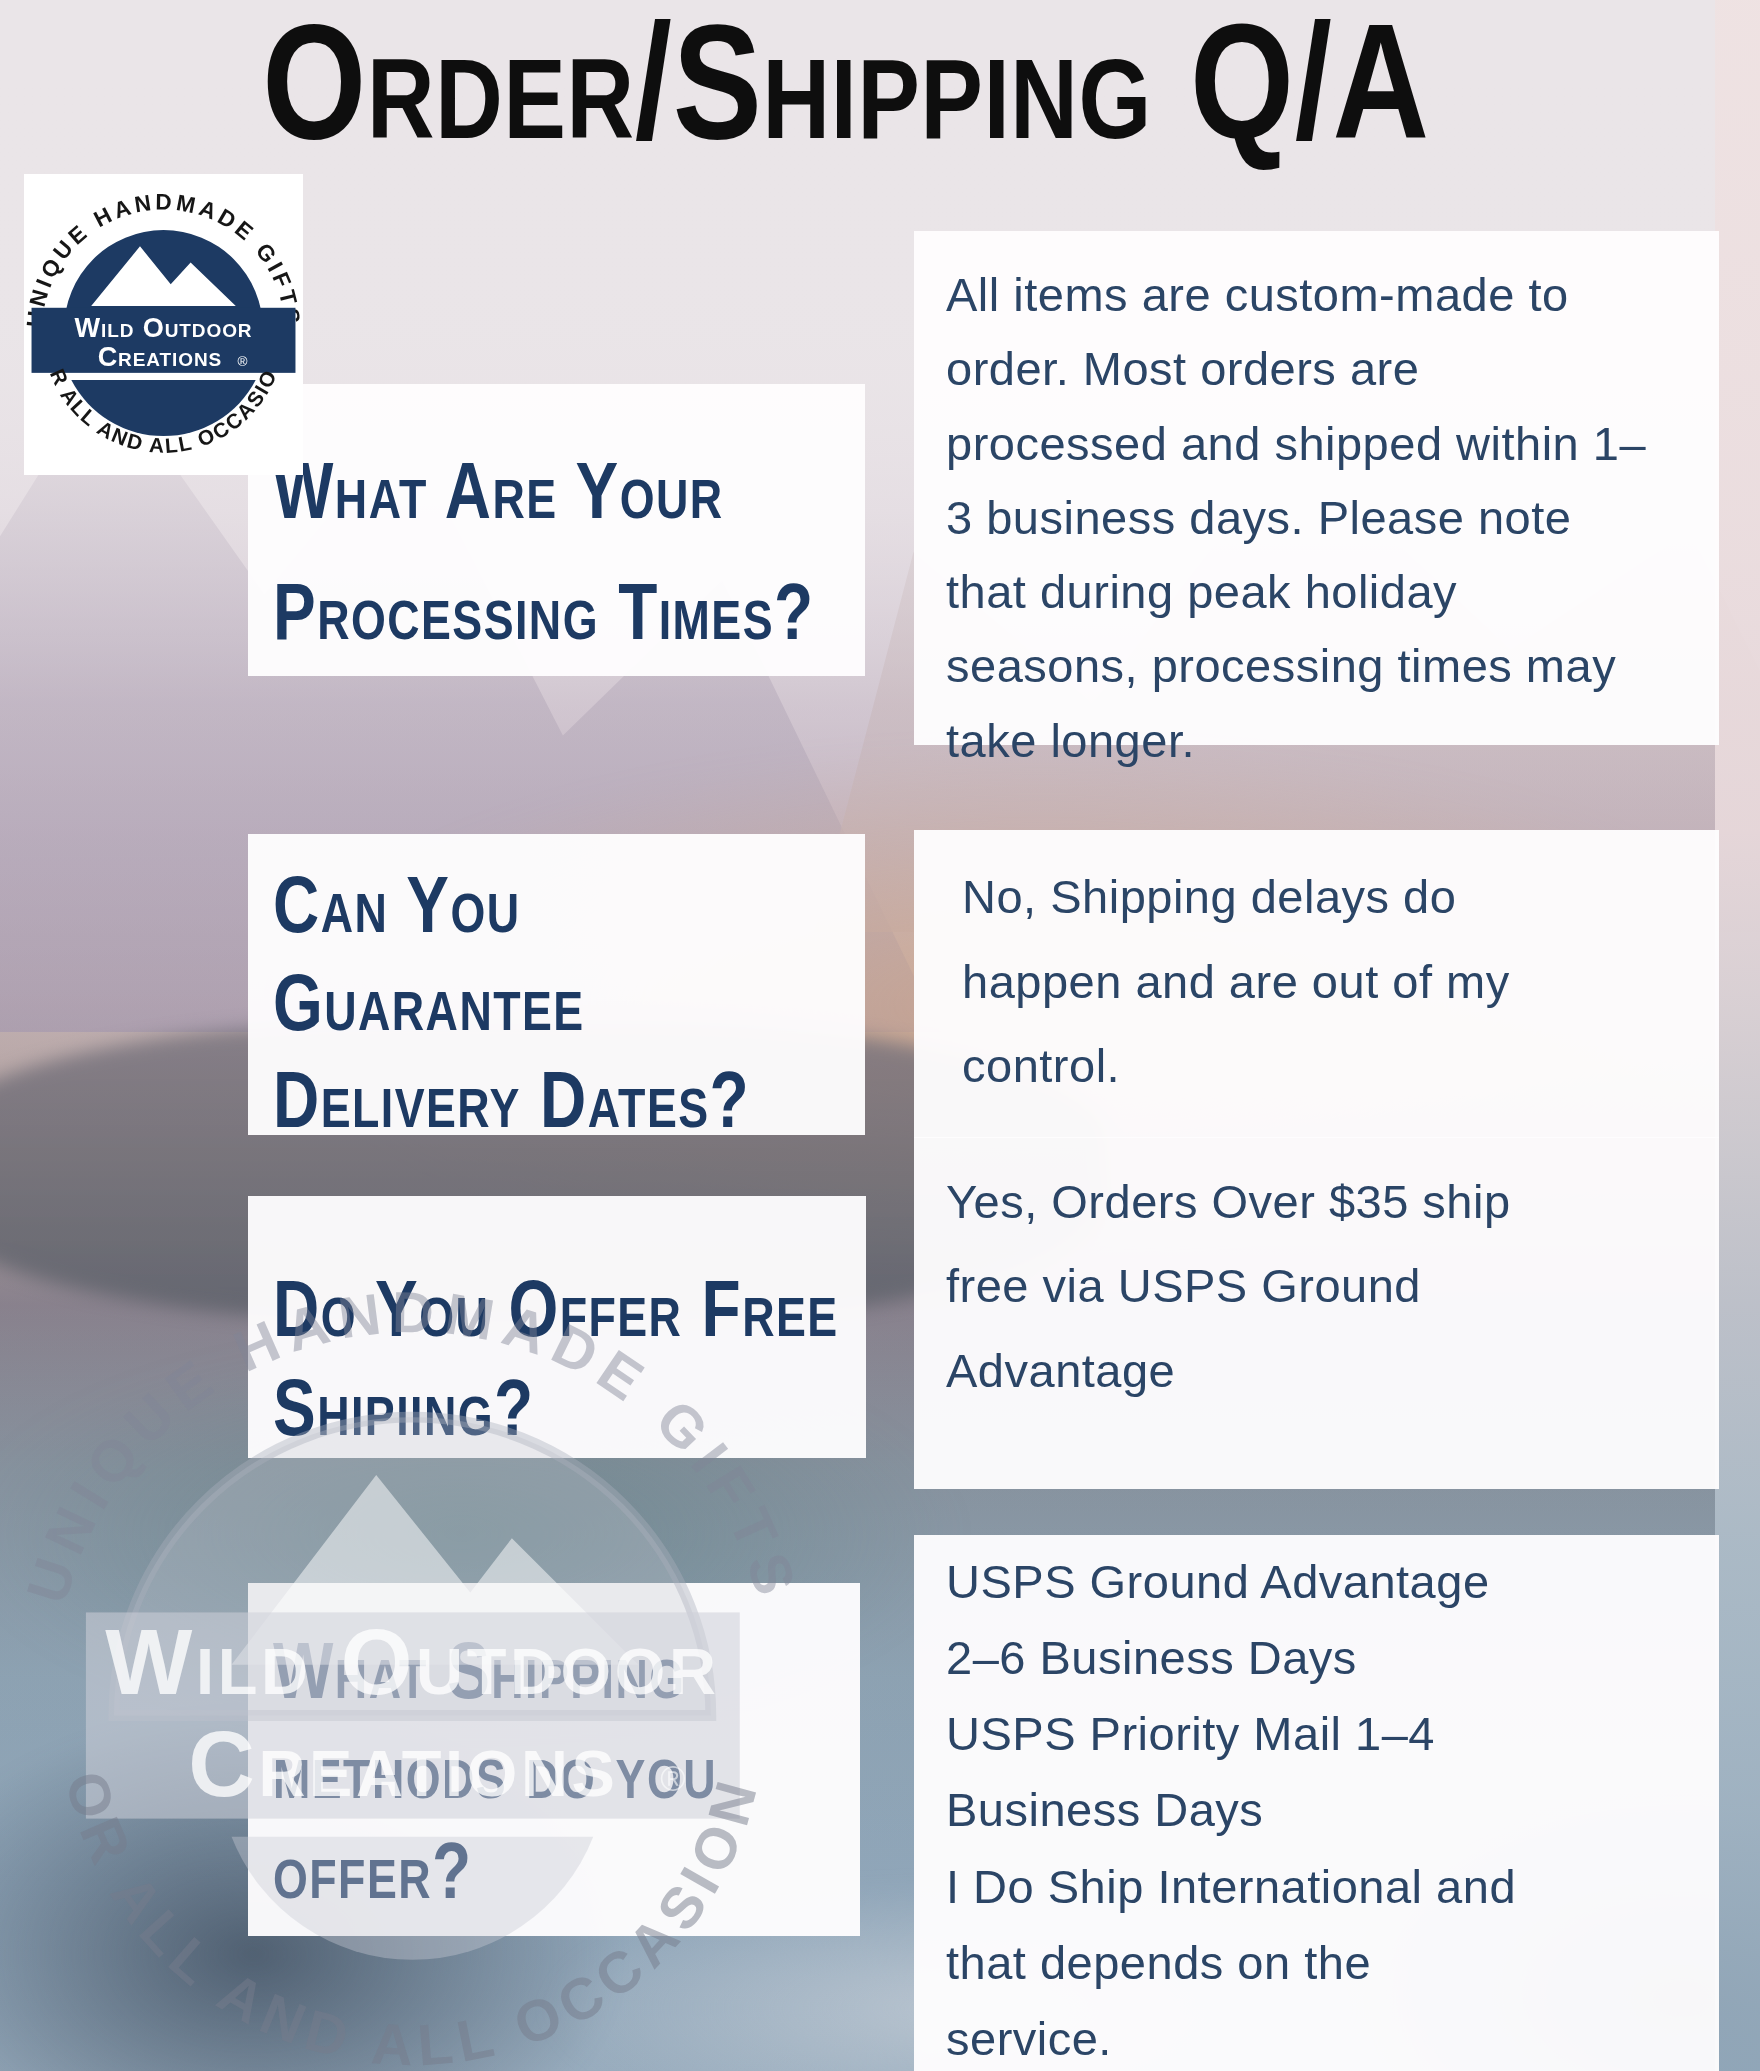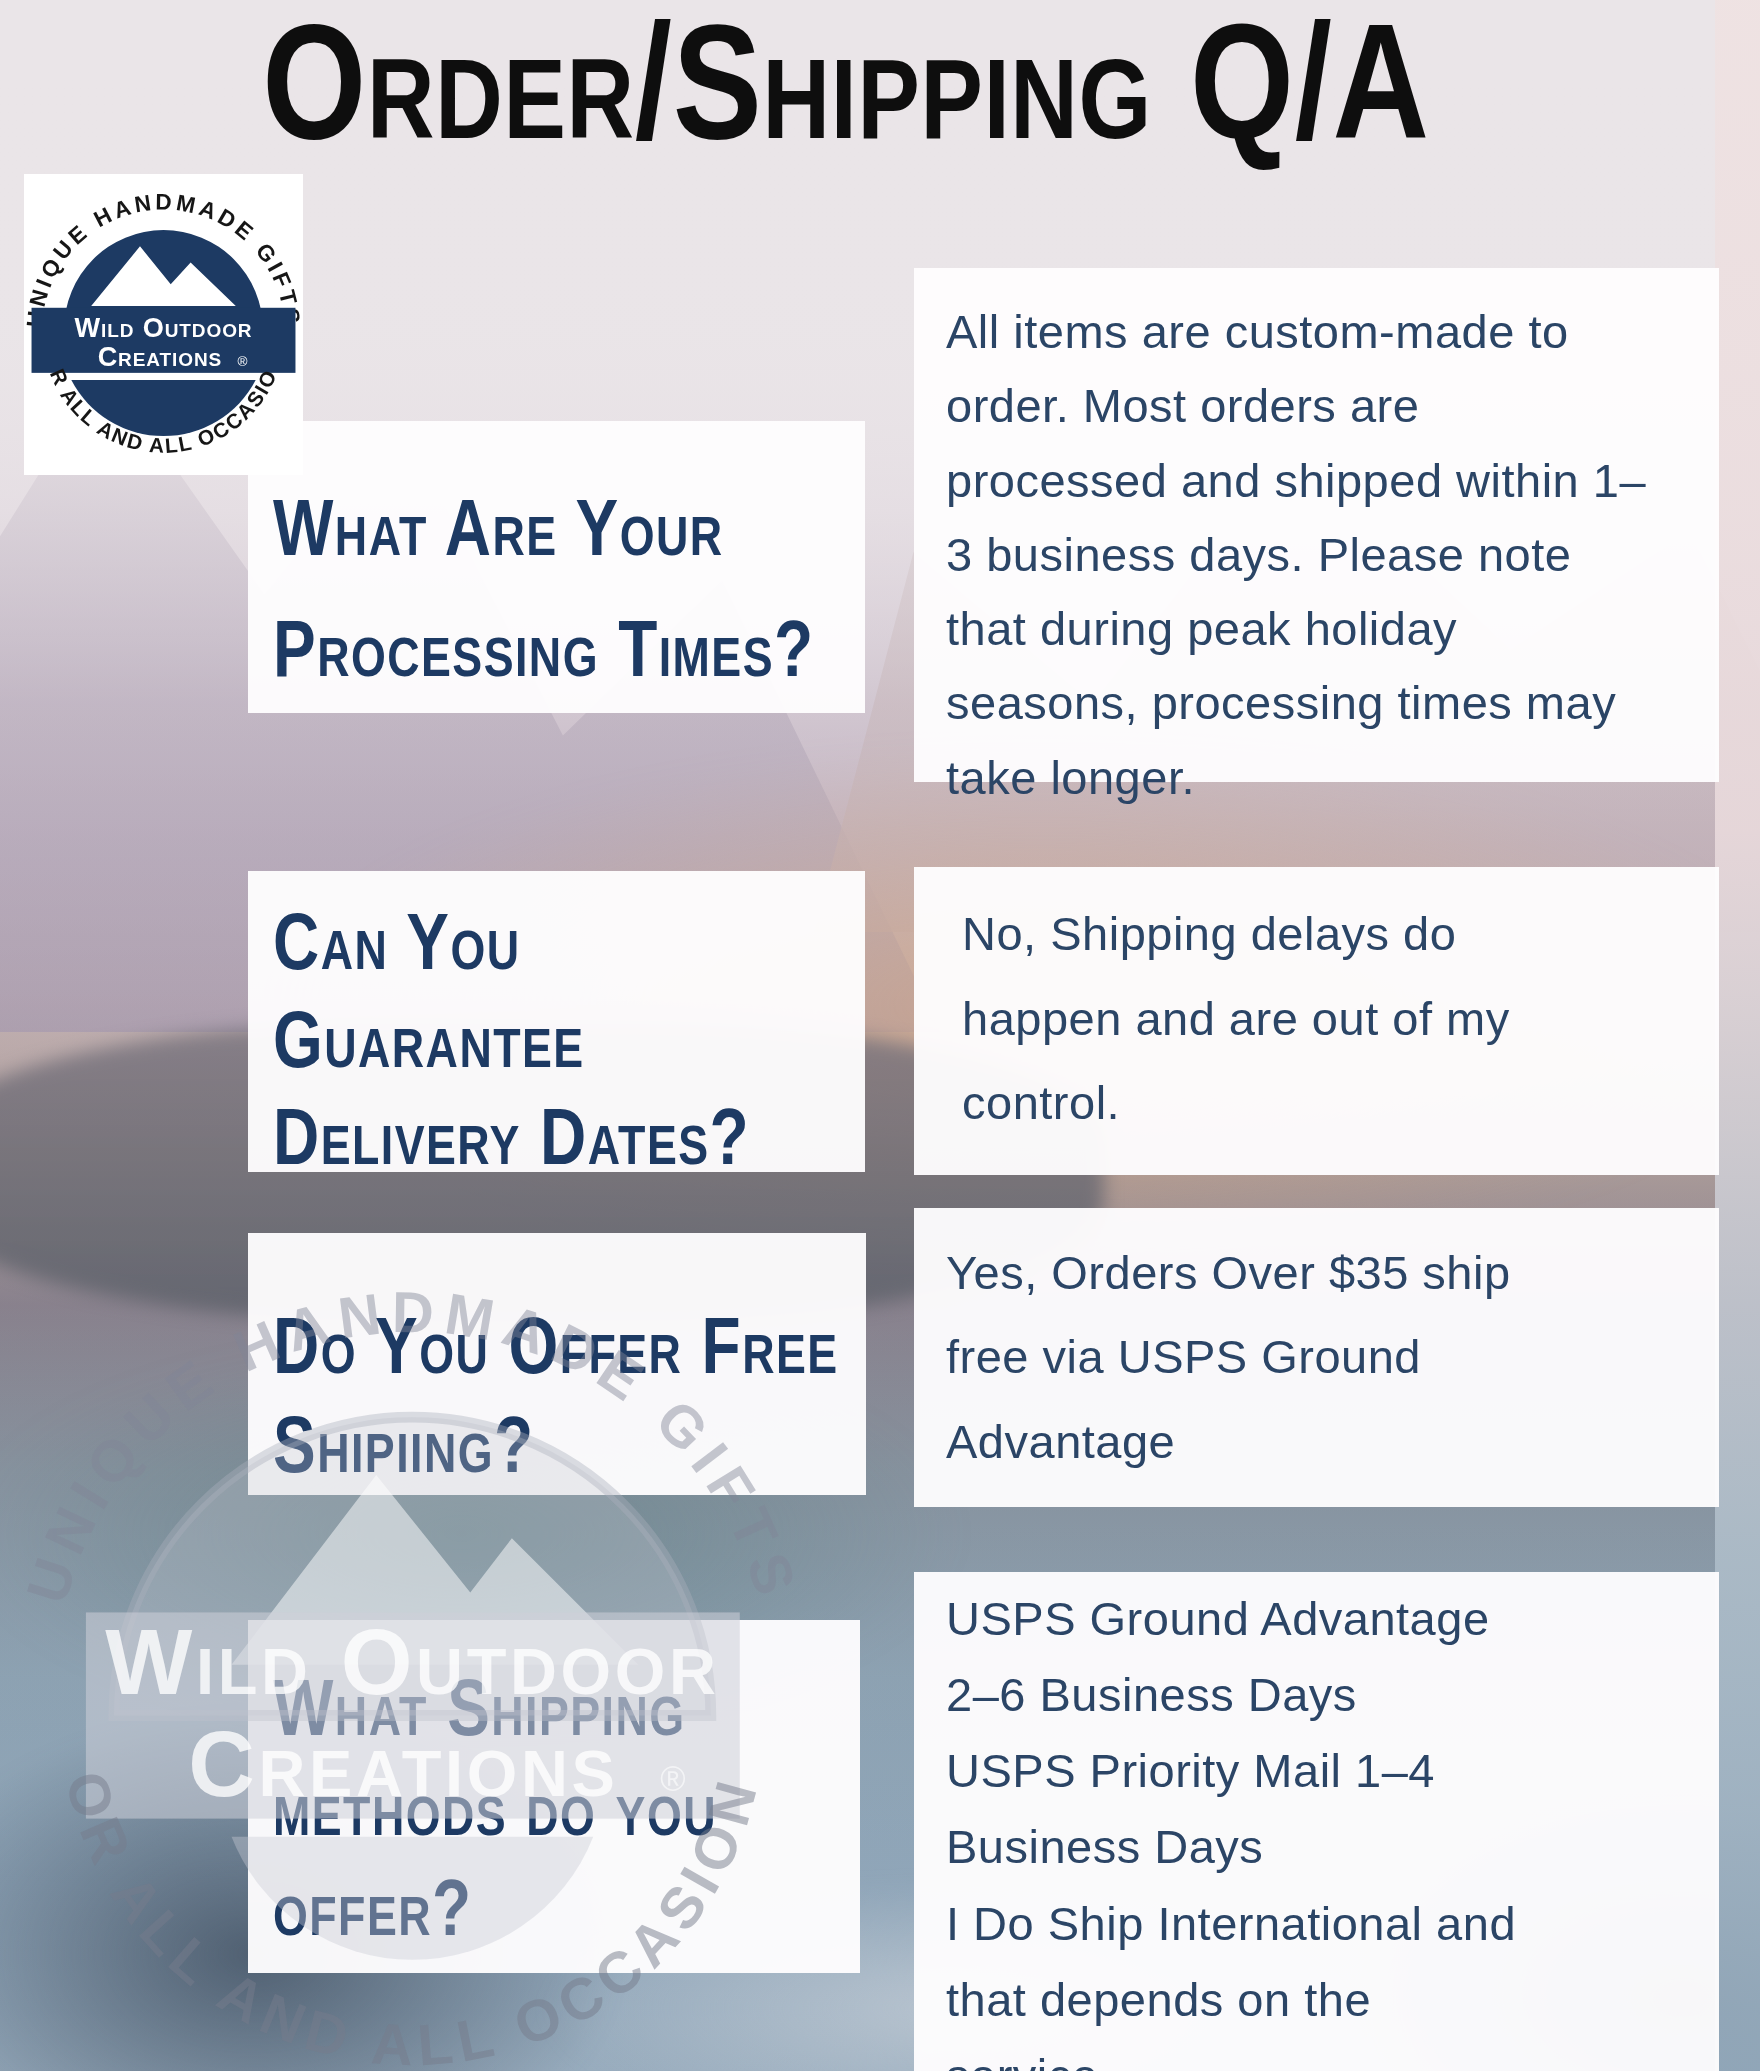--- a/index.html
+++ b/index.html
@@ -43,37 +43,37 @@
   .right-strip{left:1715px;top:0;width:45px;height:100%;opacity:.9;
     background:linear-gradient(180deg,#efe2e2 0%,#e9dadc 40%,#aebdc9 75%,#93a9bb 100%);}
 
   
   .title{position:absolute;z-index:3;top:0;left:0;right:0;text-align:center;
     font-weight:700;font-variant:small-caps;font-size:163px;line-height:1.0;
     letter-spacing:0.9px;color:var(--title-black);
     transform:translateX(-34px) scaleX(0.82);}
 
   
-  .card{position:absolute;z-index:1;background:rgba(254,253,254,.96);margin-top:37px;}
+  .card{position:absolute;z-index:1;background:rgba(254,253,254,.96);}
   .q-text{font-weight:700;font-variant:small-caps;color:var(--question-navy);
     white-space:pre-line;font-size:80px;letter-spacing:1.8px;
     transform:scaleX(0.80);transform-origin:0 0;width:125%;position:relative;z-index:3;}
   .a-text{font-weight:400;color:var(--answer-navy);white-space:pre-line;
     font-size:47px;letter-spacing:0.5px;position:relative;z-index:3;}
   #q1{left:248px;top:384px;width:617px;height:292px;padding:47px 25px;}
   #q1 .q-text{line-height:1.51;}
   #a1{left:914px;top:231px;width:805px;height:514px;padding:27px 32px;}
   #a1 .a-text{line-height:1.58;}
   #q2{left:248px;top:834px;width:617px;height:301px;padding:22px 25px;}
   #q2 .q-text{line-height:1.22;}
   #a2{left:914px;top:830px;width:805px;height:308px;padding:25px 48px;}
   #a2 .a-text{line-height:1.8;}
   #q3{left:248px;top:1196px;width:618px;height:262px;padding:63px 25px;}
   #q3 .q-text{line-height:1.24;}
-  #a3{left:914px;top:1171px;width:805px;height:299px;padding:22.6px 32px;}
+  #a3{left:914px;top:1137px;width:805px;height:352px;padding:22.6px 32px;}
   #a3 .a-text{line-height:1.8;}
   #q4{left:248px;top:1583px;width:612px;height:353px;padding:38px 25px;}
   #q4 .q-text{line-height:1.25;}
   #a4{left:914px;top:1535px;width:805px;height:536px;padding:9px 32px;}
   #a4 .a-text{line-height:1.62;}
 
   
   .logo-card{position:absolute;z-index:3;left:24.4px;top:174px;width:279px;height:301px;background:#ffffff;}
   .badge-arc{font-family:"Liberation Sans",sans-serif;font-weight:700;font-size:25px;
     letter-spacing:4px;fill:#161616;}

